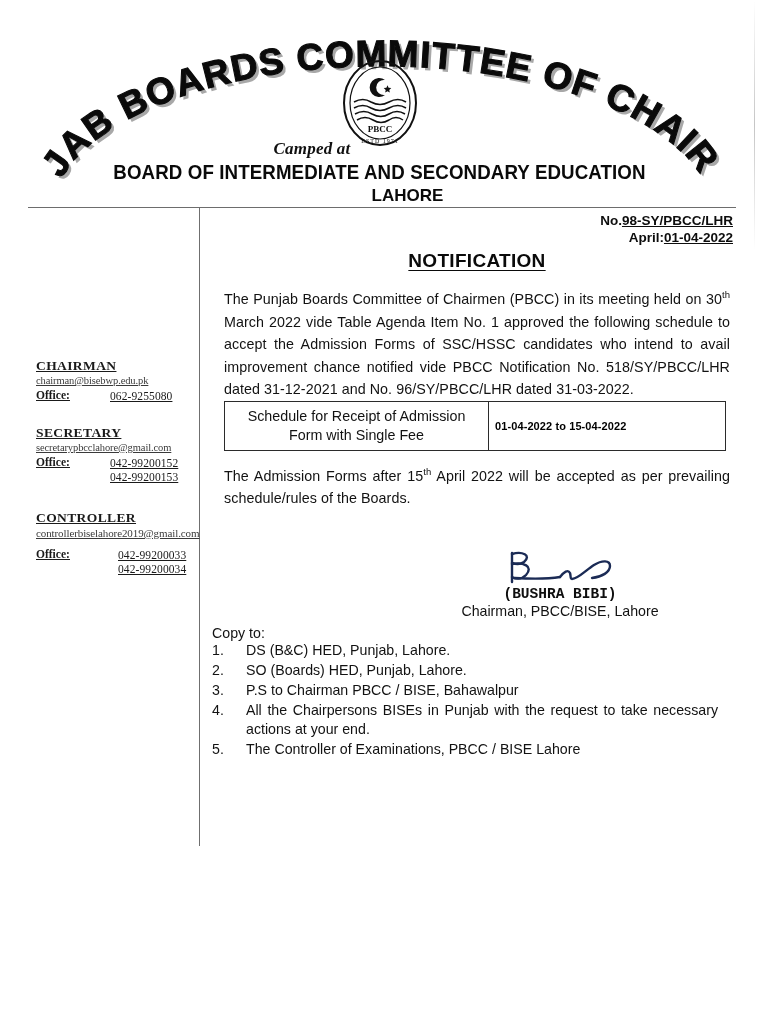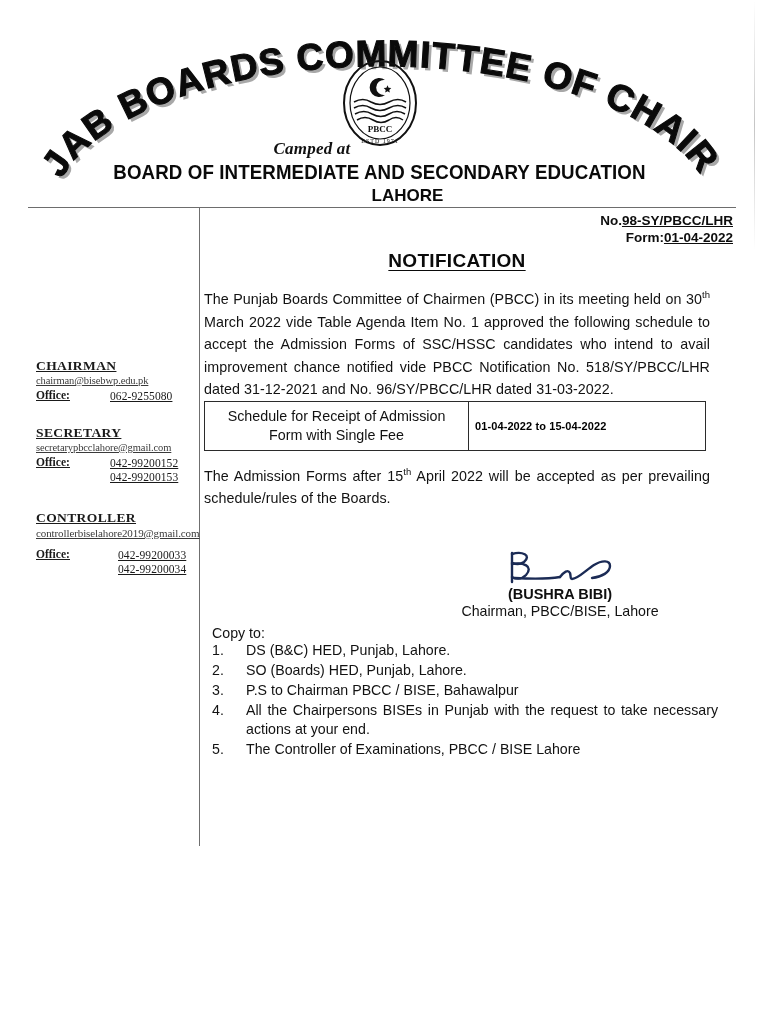--- a/index.html
+++ b/index.html
@@ -177,21 +177,21 @@
     line-height: 14px;
     text-align: left;
     letter-spacing: .1px;
     padding-left: 12px;
   }
   .side-block.controller .side-office-lbl { width: 70px; flex: 0 0 70px; }
 
   
   .body-col {
     position: absolute;
-    left: 204px;
+    left: 224px;
     top: 250px;
     width: 506px;
   }
   .notif-title {
     text-align: center;
     font-size: 19px;
     font-weight: bold;
     letter-spacing: .3px;
     text-decoration: underline;
     text-underline-offset: 3px;
@@ -243,20 +243,21 @@
     top: 548px;
     width: 320px;
     text-align: center;
   }
   .sig-svg { display: block; margin: 0 auto; }
   .sig-name {
     margin-top: -4px;
     font-size: 14.5px;
     font-weight: bold;
     color: #0f0f0f;
+    font-family: Liberation Mono, monospace;
   }
   .sig-role {
     font-size: 14.2px;
     color: #121212;
     margin-top: 1px;
   }
 
   
   .copyto-wrap {
     position: absolute;
@@ -320,21 +321,21 @@
 
   <div class="camped">Camped at</div>
   <div class="board-line">BOARD OF INTERMEDIATE AND SECONDARY EDUCATION</div>
   <div class="city-line">LAHORE</div>
 
   <div class="hrule"></div>
   <div class="vrule"></div>
 
   <div class="refblock">
     <div><span>No.</span><span class="u">98-SY/PBCC/LHR</span></div>
-    <div><span>Form:</span><span class="u">01-04-2022</span></div>
+    <div><span>April:</span><span class="u">01-04-2022</span></div>
   </div>
 
   <div class="sidebar">
 
     <div class="side-block">
       <div class="side-title">CHAIRMAN</div>
       <div class="side-email">chairman@bisebwp.edu.pk</div>
       <div class="side-office-row">
         <span class="side-office-lbl">Office:</span>
         <span class="side-phones">062-9255080</span>

